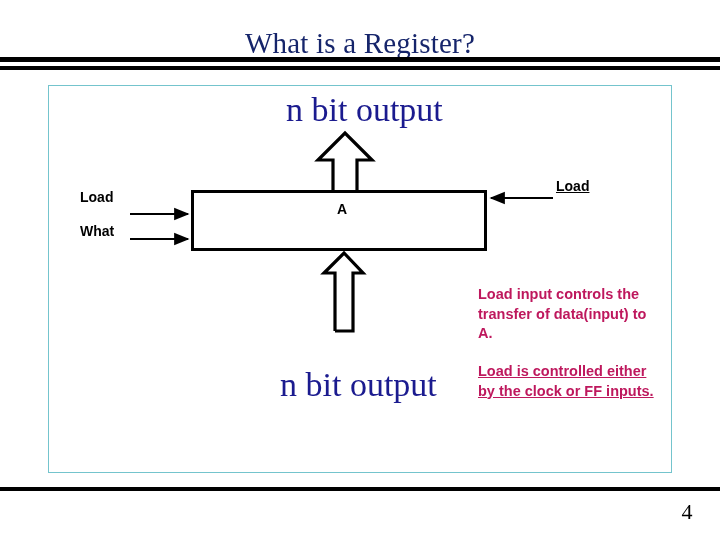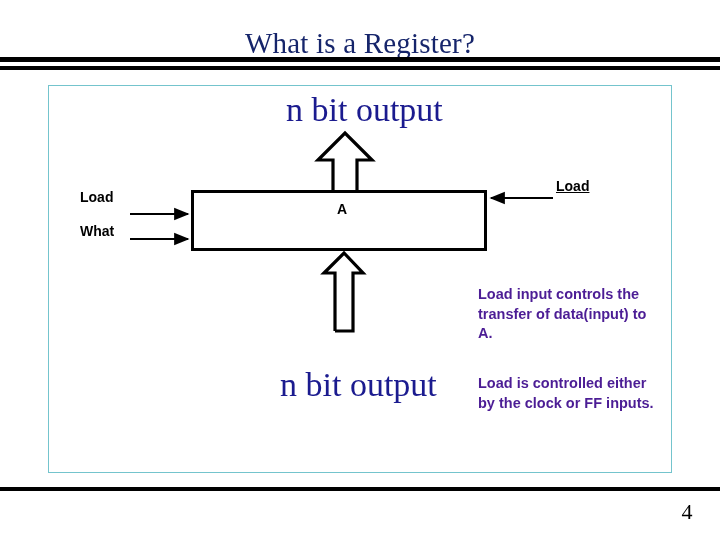--- a/index.html
+++ b/index.html
@@ -123,24 +123,24 @@
     height: 540px;
     pointer-events: none;
   }
 
   
   .note-green {
     position: absolute;
     font-size: 14.5px;
     line-height: 19.5px;
     font-weight: bold;
-    color: #4c1d95;
+    color: #be185d;
   }
   #note-1 { left: 478px; top: 285px; width: 170px; }
-  #note-2 { left: 478px; top: 374px; width: 182px; }
+  #note-2 { left: 478px; top: 362px; width: 182px; text-decoration: underline; }
 
   
   .rule-footer {
     position: absolute;
     left: 0;
     top: 487px;
     width: 720px;
     height: 4px;
     background: #000000;
   }

